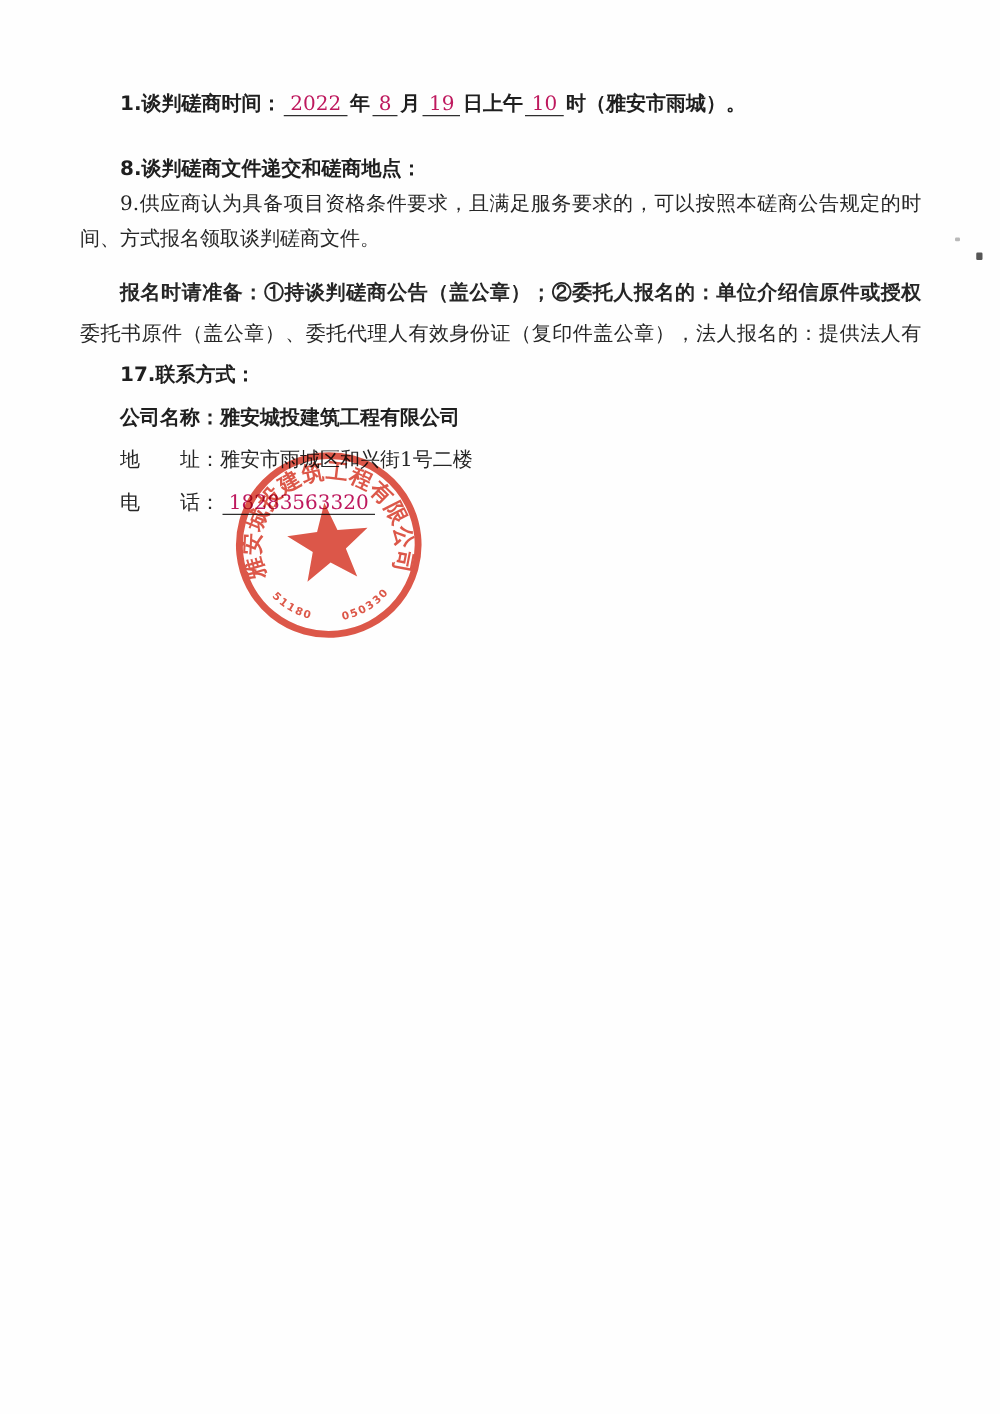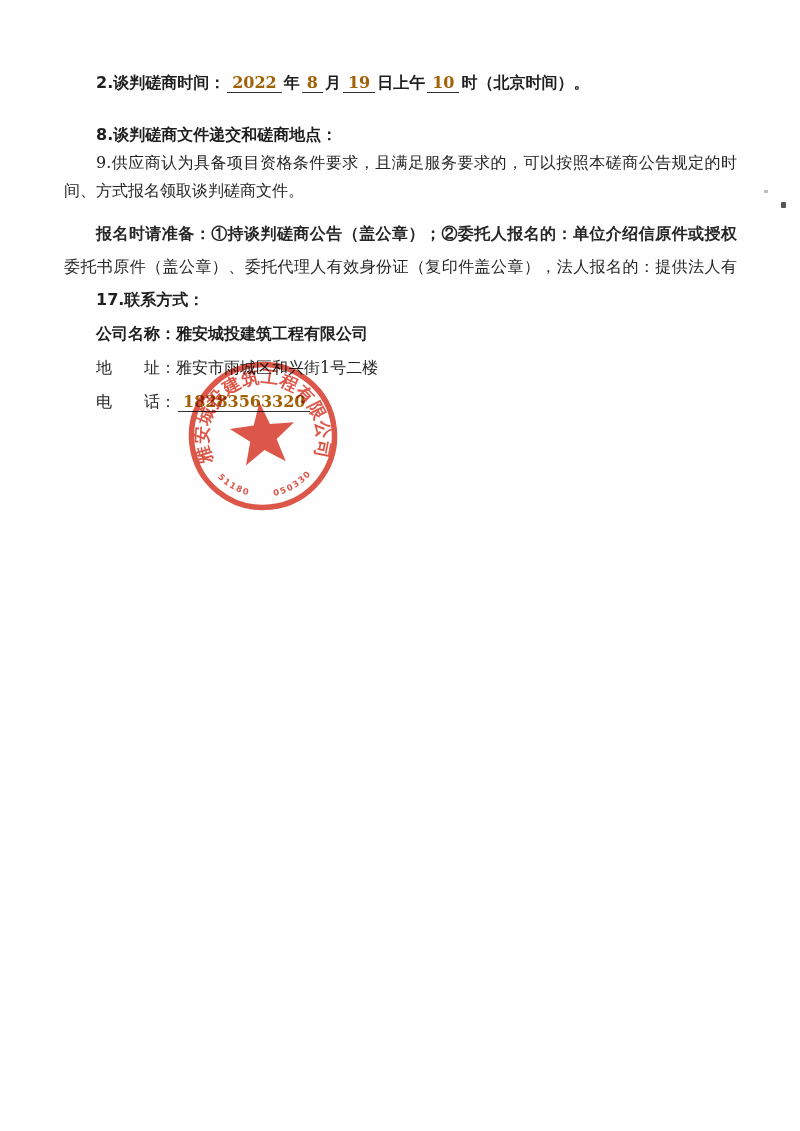--- a/index.html
+++ b/index.html
@@ -32,22 +32,22 @@
   .lh33 { line-height: 33px; }
   .lh34 { line-height: 34px; }
   .gap-after { margin-bottom: 24px; }
   .gap-before { margin-top: 12px; font-weight: bold; }
   .u {
     border-bottom: 1px solid #2f2f2f;
     padding: 0 5px;
   }
   .num {
     font-family: "DejaVu Serif", "Liberation Serif", serif;
-    font-weight: bold;
-    color: #a16207;
+    font-weight: normal;
+    color: #be185d;
     margin: 0 2px;
   }
   .seal {
     position: absolute;
     left: 184px; top: 357px;
     width: 158px; height: 158px;
     transform: rotate(-6deg);
     mix-blend-mode: multiply;
     opacity: 0.88;
     pointer-events: none;
@@ -56,21 +56,21 @@
   .speck { position: absolute; border-radius: 1px; }
   .speck-1 { left: 764px; top: 190px; width: 4px; height: 3px; background: #b9b9b9; }
   .speck-2 { left: 781px; top: 202px; width: 5px; height: 6px; background: #565656; }
 </style>
 </head>
 <body style="background: rgb(254, 254, 254); color: rgb(38, 38, 38);">
 
 <div class="content">
 
   <div class="line b indent gap-after">
-    <span>2.谈判磋商时间：</span><span class="u num">2022</span><span>年</span><span class="u num">8</span><span>月</span><span class="u num">19</span><span>日上午</span><span class="u num">10</span><span>时（北京时间）。</span>
+    <span>1.谈判磋商时间：</span><span class="u num">2022</span><span>年</span><span class="u num">8</span><span>月</span><span class="u num">19</span><span>日上午</span><span class="u num">10</span><span>时（雅安市雨城）。</span>
   </div>
 
   <div class="line b indent">8.谈判磋商文件递交和磋商地点：</div>
 
 
   <div class="line indent fill">9.供应商认为具备项目资格条件要求，且满足服务要求的，可以按照本磋商公告规定的时</div>
   <div class="line">间、方式报名领取谈判磋商文件。</div>
 
   <div class="line lh33 indent fill gap-before">报名时请准备：①持谈判磋商公告（盖公章）；②委托人报名的：单位介绍信原件或授权</div>
   <div class="line lh33 fill">委托书原件（盖公章）、委托代理人有效身份证（复印件盖公章），法人报名的：提供法人有</div>

